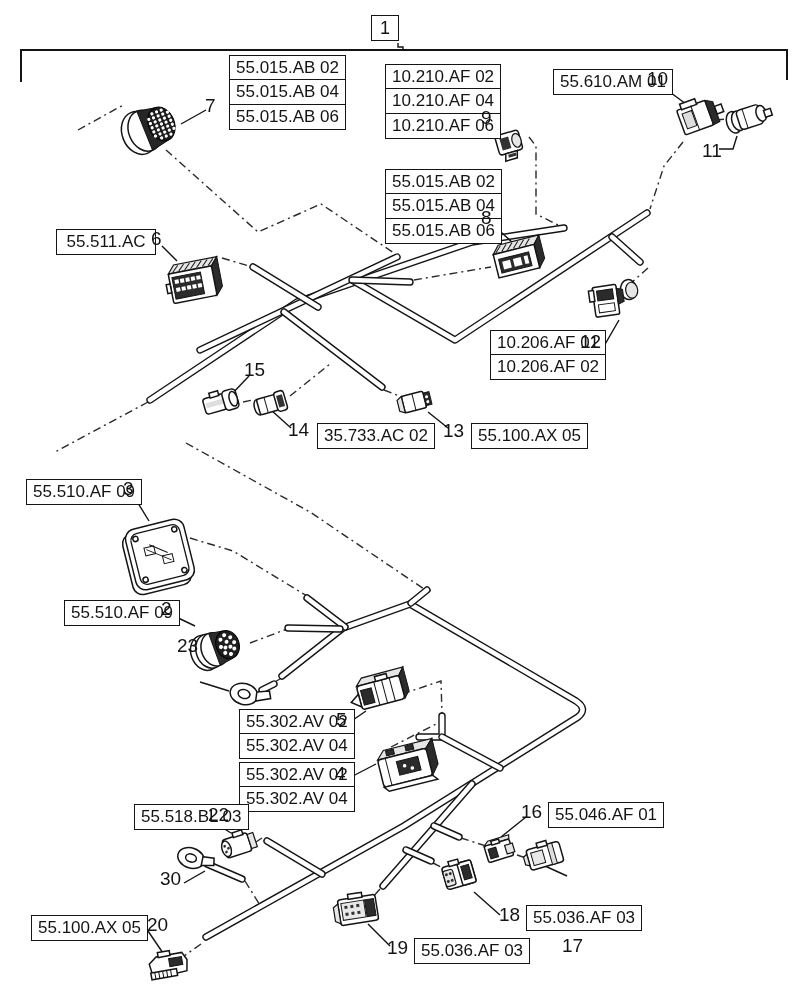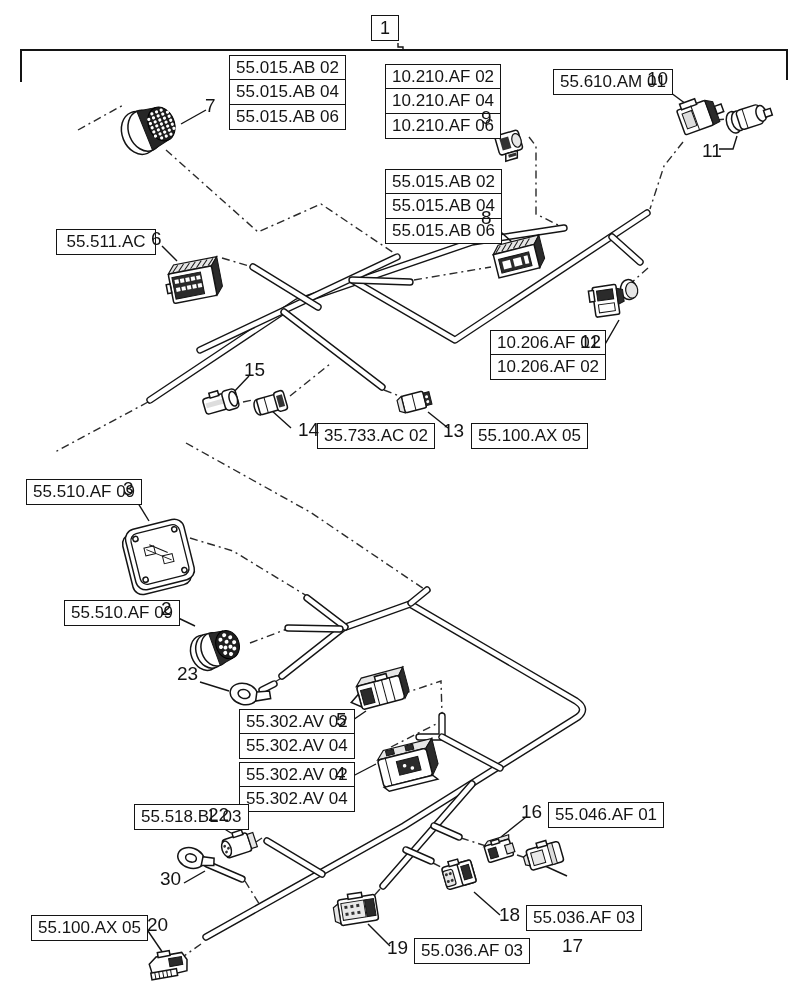--- a/index.html
+++ b/index.html
@@ -480,25 +480,25 @@
 </div>
 
 <div class="callout" style="left:205px;top:96px;">7</div>
 <div class="callout" style="left:481px;top:108px;">9</div>
 <div class="callout" style="left:647px;top:69px;">10</div>
 <div class="callout" style="left:702px;top:141px;">11</div>
 <div class="callout" style="left:481px;top:208px;">8</div>
 <div class="callout" style="left:151px;top:229px;">6</div>
 <div class="callout" style="left:580px;top:332px;">12</div>
 <div class="callout" style="left:244px;top:360px;">15</div>
-<div class="callout" style="left:298px;top:420px;">14</div>
+<div class="callout" style="left:288px;top:420px;">14</div>
 <div class="callout" style="left:443px;top:421px;">13</div>
 <div class="callout" style="left:123px;top:479px;">3</div>
 <div class="callout" style="left:161px;top:599px;">2</div>
-<div class="callout" style="left:177px;top:664px;">23</div>
+<div class="callout" style="left:177px;top:636px;">23</div>
 <div class="callout" style="left:336px;top:710px;">5</div>
 <div class="callout" style="left:335px;top:764px;">4</div>
 <div class="callout" style="left:190px;top:805px;padding-left:18px;">22</div>
 <div class="callout" style="left:160px;top:869px;">30</div>
 <div class="callout" style="left:128px;top:915px;margin-left:19px;">20</div>
 <div class="callout" style="left:521px;top:802px;">16</div>
 <div class="callout" style="left:562px;top:918px;margin-top:18px;">17</div>
 <div class="callout" style="left:499px;top:905px;">18</div>
 <div class="callout" style="left:387px;top:938px;">19</div>
 

